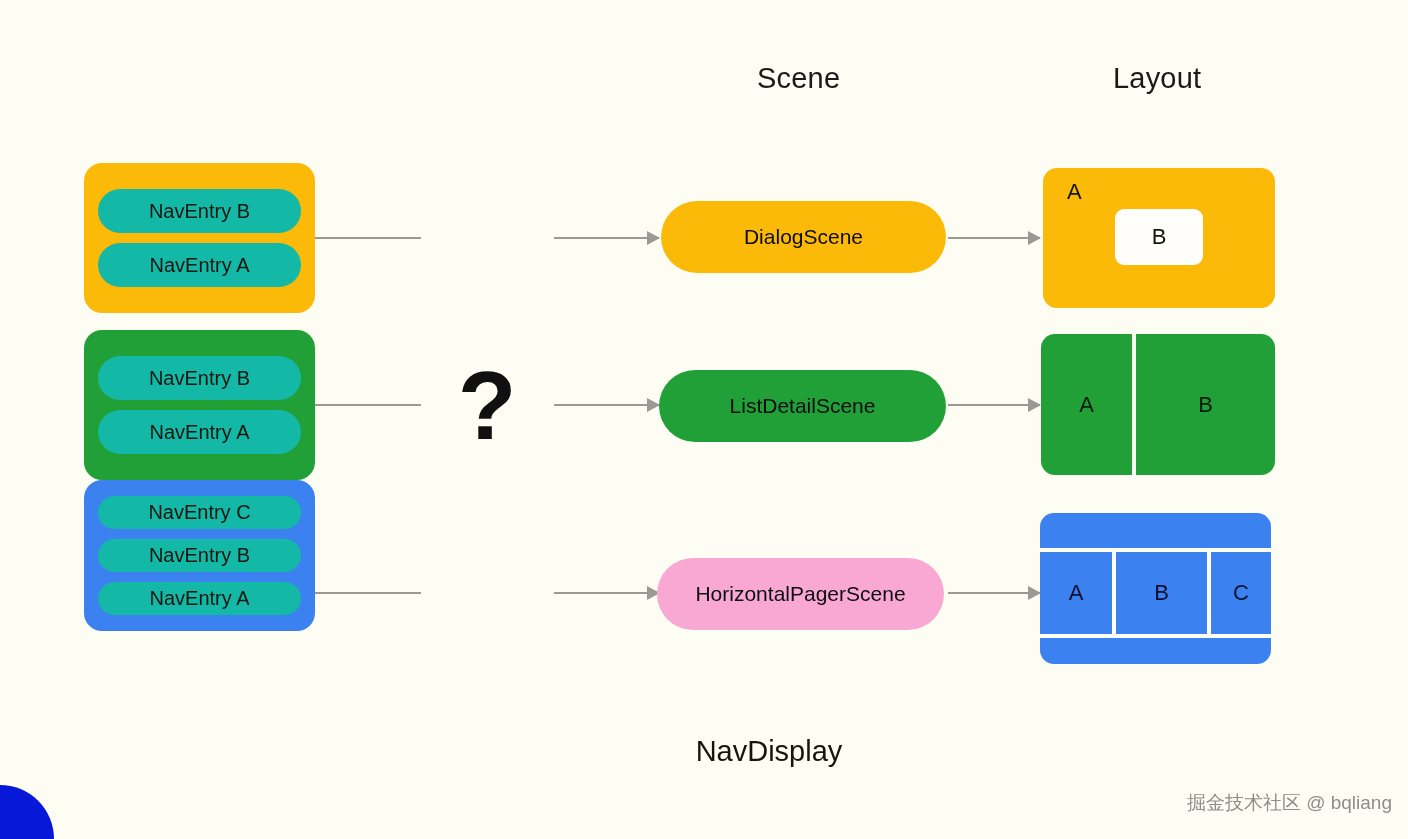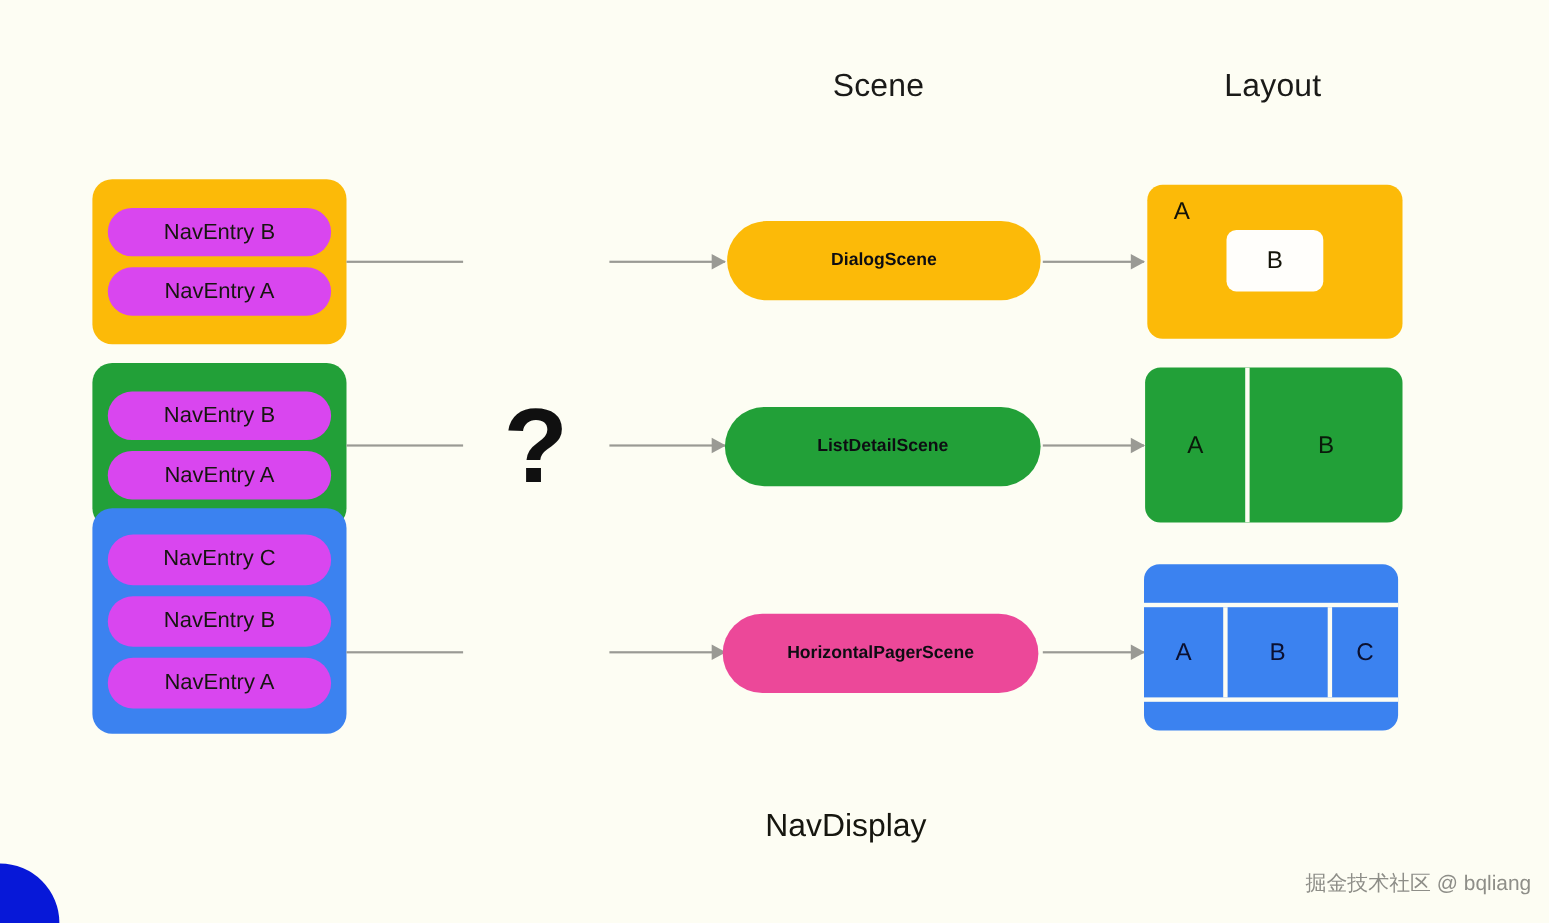--- a/index.html
+++ b/index.html
@@ -42,24 +42,24 @@
     flex-direction: column;
     justify-content: center;
     gap: 10px;
   }
   .stack.yellow { background: #fcba08; }
   .stack.green  { background: #22a038; }
   .stack.blue   { background: #3b82f0; }
 
   #stack-1 { left: 84px; top: 163px; width: 231px; height: 150px; }
   #stack-2 { left: 84px; top: 330px; width: 231px; height: 150px; }
-  #stack-3 { left: 84px; top: 462px; width: 231px; height: 205px; }
+  #stack-3 { left: 84px; top: 480px; width: 231px; height: 151px; }
 
   .pill {
-    background: #d946ef;
+    background: #14b8a6;
     border-radius: 999px;
     height: 44px;
     display: flex;
     align-items: center;
     justify-content: center;
     font-size: 20px;
     color: #16160f;
     white-space: nowrap;
   }
   #stack-3 .pill { height: 46px; }
@@ -115,29 +115,29 @@
   #arrow-l2 { left: 948px; top: 404px; width: 92px; }
   #arrow-l3 { left: 948px; top: 592px; width: 92px; }
 
   
   .scene-pill {
     position: absolute;
     border-radius: 999px;
     display: flex;
     align-items: center;
     justify-content: center;
-    font-size: 16px;
-    font-weight: 700;
+    font-size: 21px;
+    font-weight: 400;
     color: #0d0d12;
     white-space: nowrap;
     height: 72px;
   }
   .scene-pill.yellow { background: #fcba08; }
   .scene-pill.green  { background: #22a038; }
-  .scene-pill.blue   { background: #ec4899; }
+  .scene-pill.blue   { background: #f9a8d4; }
 
   #scene-1 { left: 661px; top: 201px; width: 285px; }
   #scene-2 { left: 659px; top: 370px; width: 287px; }
   #scene-3 { left: 657px; top: 558px; width: 287px; }
 
   
   .layout-box {
     position: absolute;
     border-radius: 14px;
     box-sizing: border-box;

